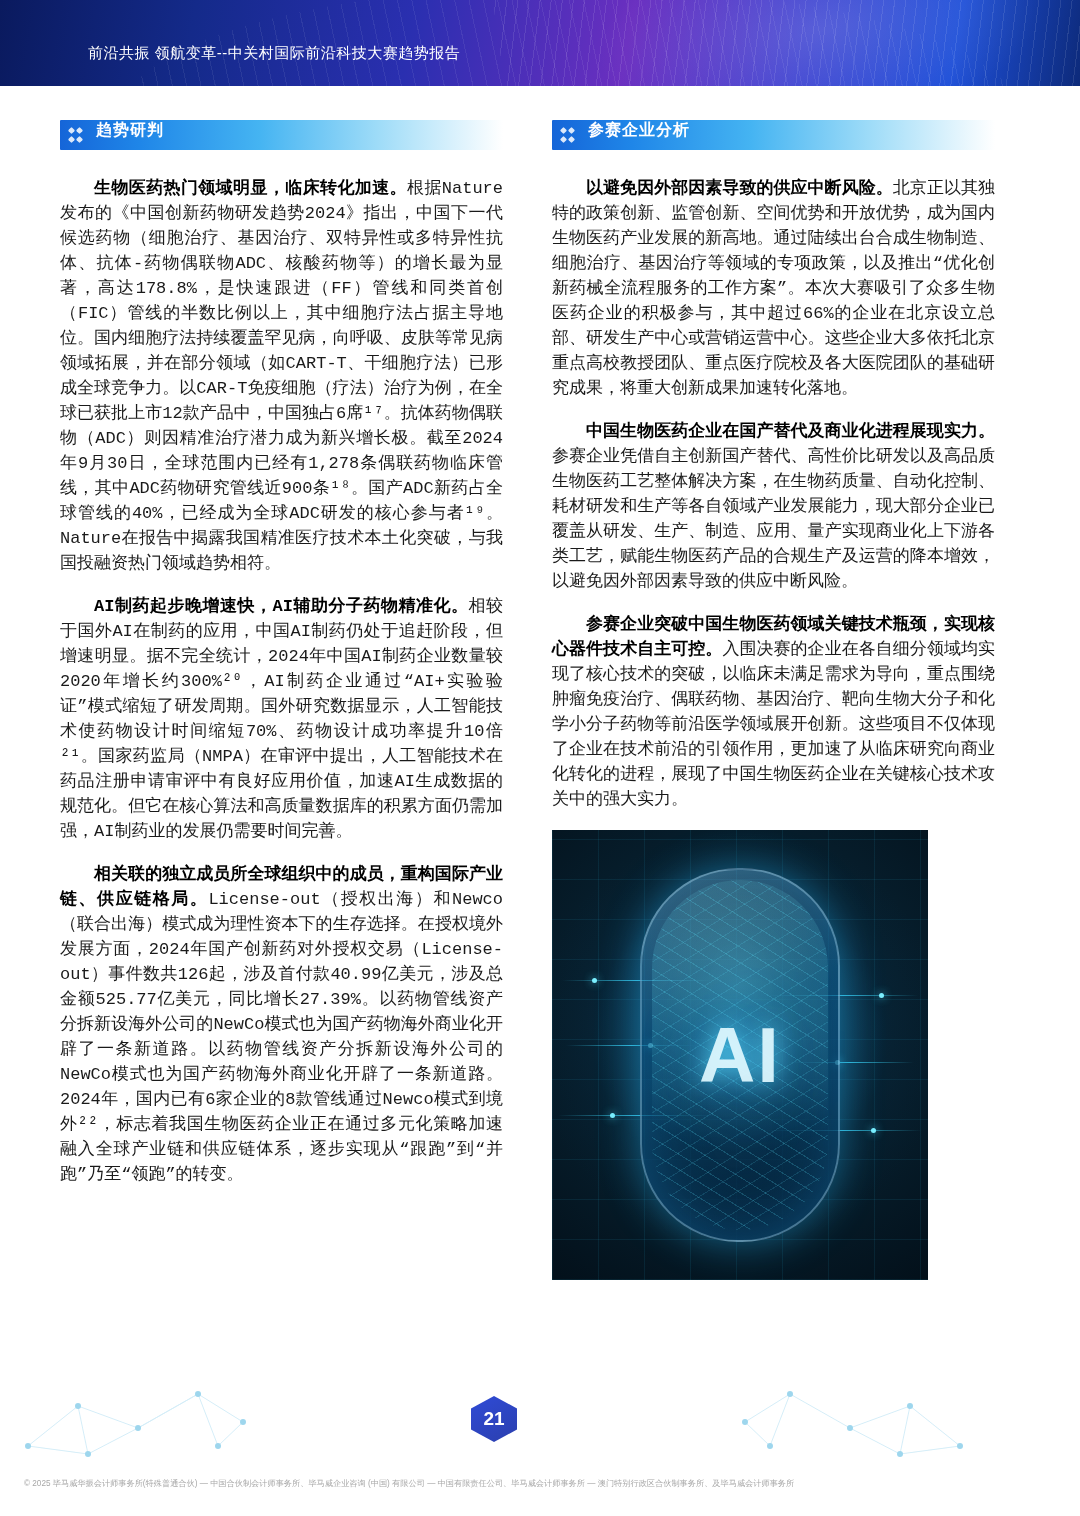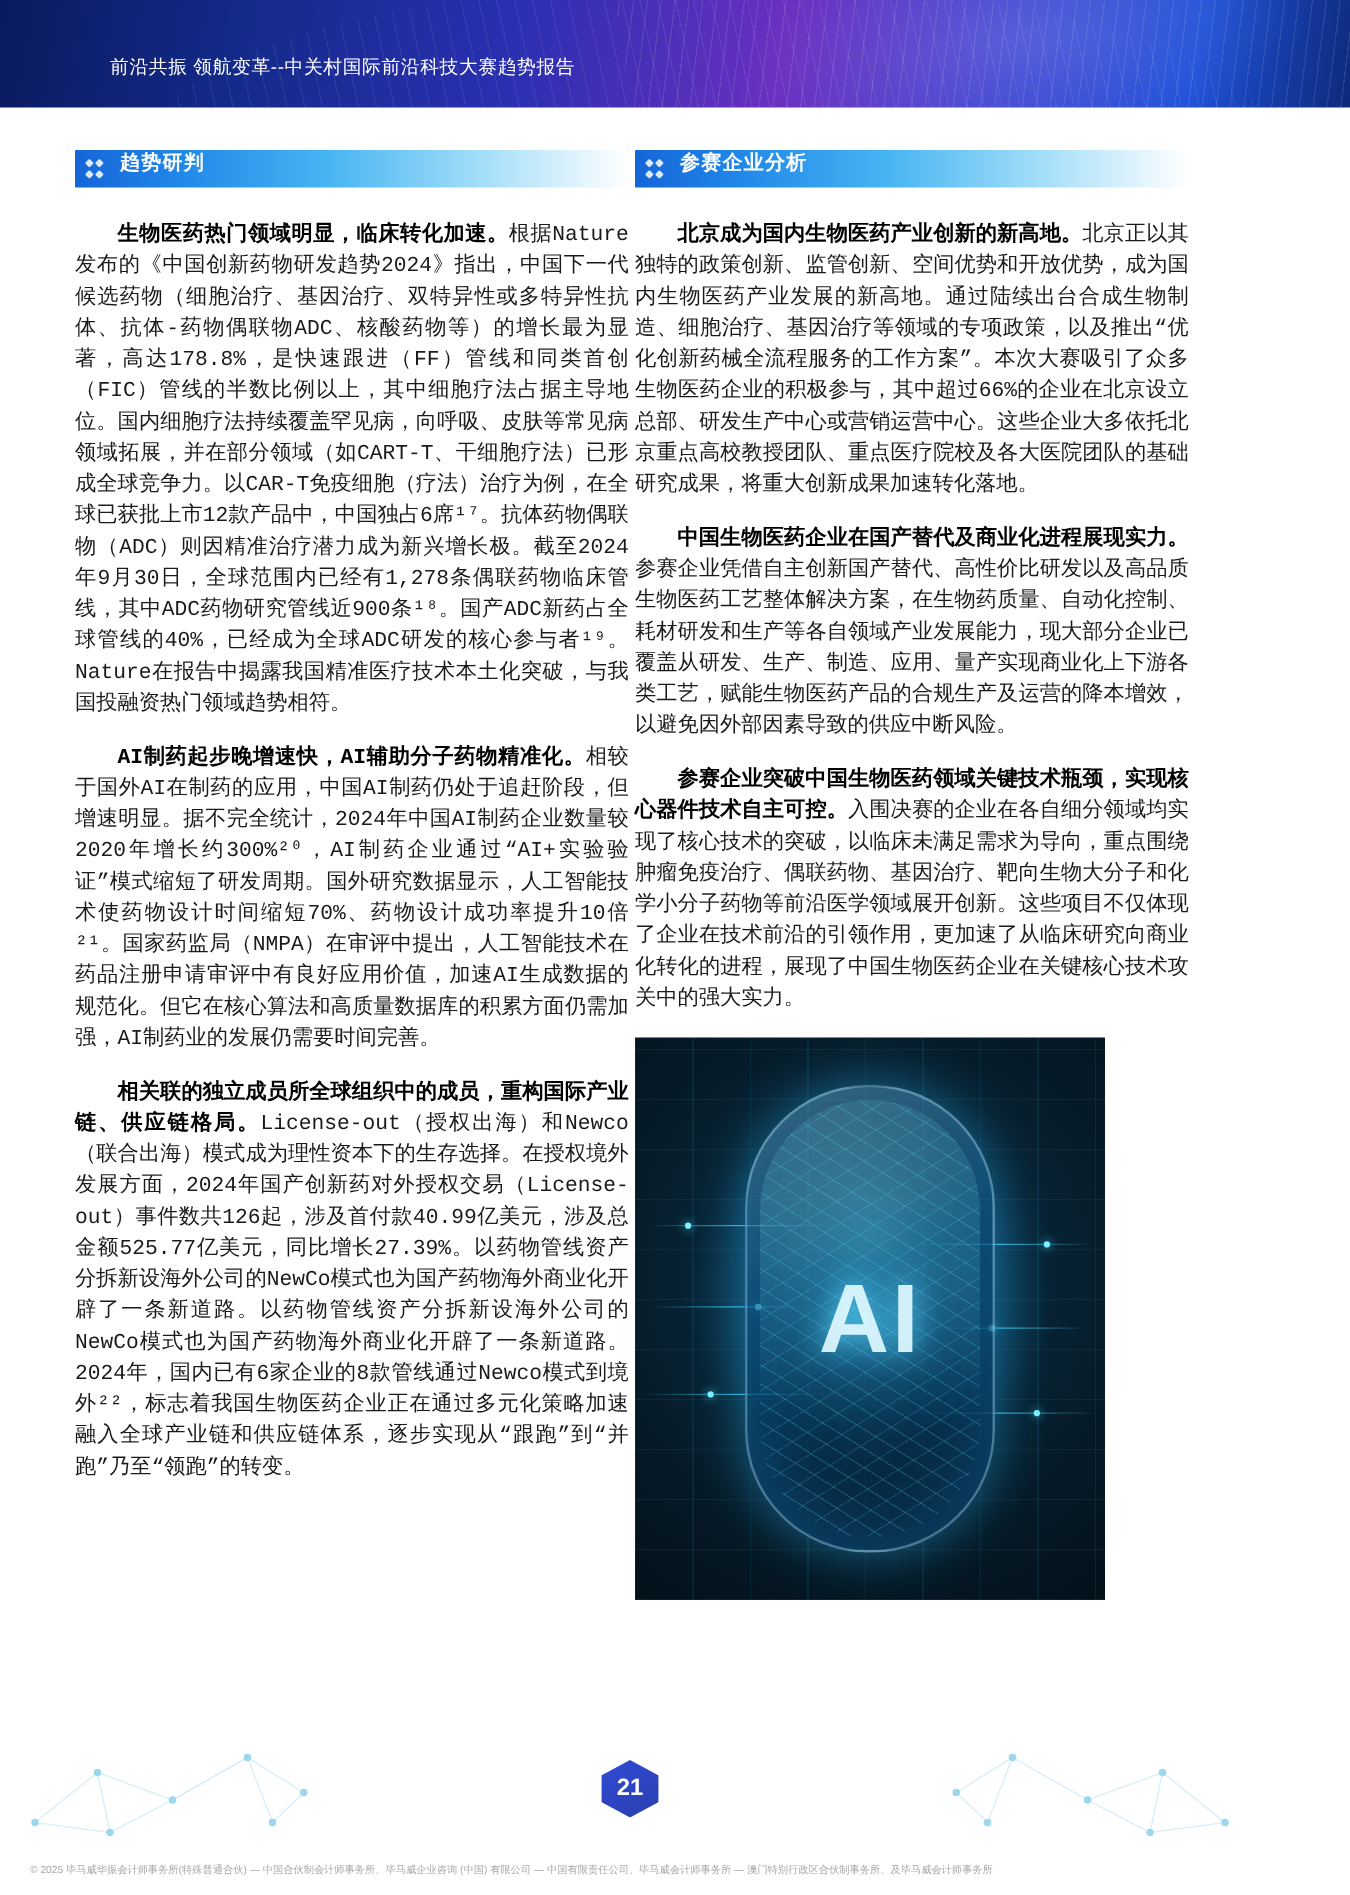--- a/index.html
+++ b/index.html
@@ -59,21 +59,21 @@
     left: 0;
     width: 1080px;
     height: 1260px;
   }
   .col {
     position: absolute;
     top: 0;
     width: 443px;
   }
   .col-left { left: 60px; }
-  .col-right { left: 508px; }
+  .col-right { left: 552px; }
 
   
   .sec-head {
     position: relative;
     height: 30px;
     margin-bottom: 26px;
     background: linear-gradient(90deg, #1565d8 0%, #1f86e8 18%, #45b4f2 45%, #9fdcf8 72%, rgba(210,240,253,0) 100%);
     display: flex;
     align-items: flex-start;
     border-radius: 1px;
@@ -180,24 +180,23 @@
     position: absolute;
     width: 5px; height: 5px;
     border-radius: 50%;
     background: #7cf0ff;
     box-shadow: 0 0 8px #45dcff;
   }
 
   
   .footer-deco {
     position: absolute;
-    bottom: 0; left: 0;
+    bottom: 12px; left: 0;
     width: 988px; height: 136px;
     overflow: hidden;
-    padding-left: 20px;
   }
   .footer-deco .mesh-l, .footer-deco .mesh-r {
     position: absolute;
     bottom: 42px;
     width: 230px; height: 86px;
     opacity: 0.55;
   }
   .footer-deco .mesh-l { left: 18px; }
   .footer-deco .mesh-r { right: 18px; }
   .page-badge {
@@ -264,21 +263,21 @@
       <span class="dots">
           <i></i>
           <i></i>
           <i></i>
           <i></i>
         </span>
       <span class="sec-title">参赛企业分析</span>
     </div>
 
     <p class="para indent">
-      <b>北京成为国内生物医药产业创新的新高地。</b><span>北京正以其独特的政策创新、监管创新、空间优势和开放优势，成为国内生物医药产业发展的新高地。通过陆续出台合成生物制造、细胞治疗、基因治疗等领域的专项政策，以及推出“优化创新药械全流程服务的工作方案”。本次大赛吸引了众多生物医药企业的积极参与，其中超过66%的企业在北京设立总部、研发生产中心或营销运营中心。这些企业大多依托北京重点高校教授团队、重点医疗院校及各大医院团队的基础研究成果，将重大创新成果加速转化落地。</span>
+      <b>以避免因外部因素导致的供应中断风险。</b><span>北京正以其独特的政策创新、监管创新、空间优势和开放优势，成为国内生物医药产业发展的新高地。通过陆续出台合成生物制造、细胞治疗、基因治疗等领域的专项政策，以及推出“优化创新药械全流程服务的工作方案”。本次大赛吸引了众多生物医药企业的积极参与，其中超过66%的企业在北京设立总部、研发生产中心或营销运营中心。这些企业大多依托北京重点高校教授团队、重点医疗院校及各大医院团队的基础研究成果，将重大创新成果加速转化落地。</span>
     </p>
 
     <p class="para indent">
       <b>中国生物医药企业在国产替代及商业化进程展现实力。</b><span>参赛企业凭借自主创新国产替代、高性价比研发以及高品质生物医药工艺整体解决方案，在生物药质量、自动化控制、耗材研发和生产等各自领域产业发展能力，现大部分企业已覆盖从研发、生产、制造、应用、量产实现商业化上下游各类工艺，赋能生物医药产品的合规生产及运营的降本增效，以避免因外部因素导致的供应中断风险。</span>
     </p>
 
     <p class="para indent">
       <b>参赛企业突破中国生物医药领域关键技术瓶颈，实现核心器件技术自主可控。</b><span>入围决赛的企业在各自细分领域均实现了核心技术的突破，以临床未满足需求为导向，重点围绕肿瘤免疫治疗、偶联药物、基因治疗、靶向生物大分子和化学小分子药物等前沿医学领域展开创新。这些项目不仅体现了企业在技术前沿的引领作用，更加速了从临床研究向商业化转化的进程，展现了中国生物医药企业在关键核心技术攻关中的强大实力。</span>
     </p>
 

